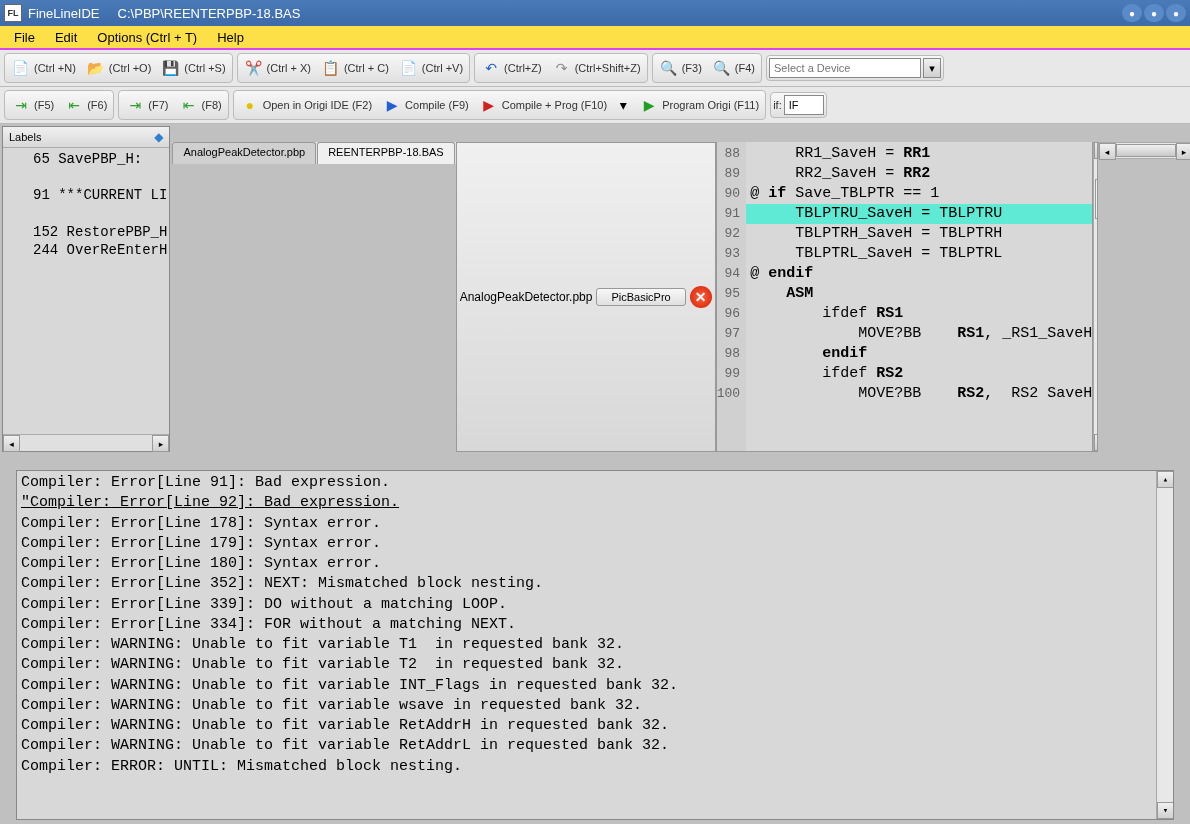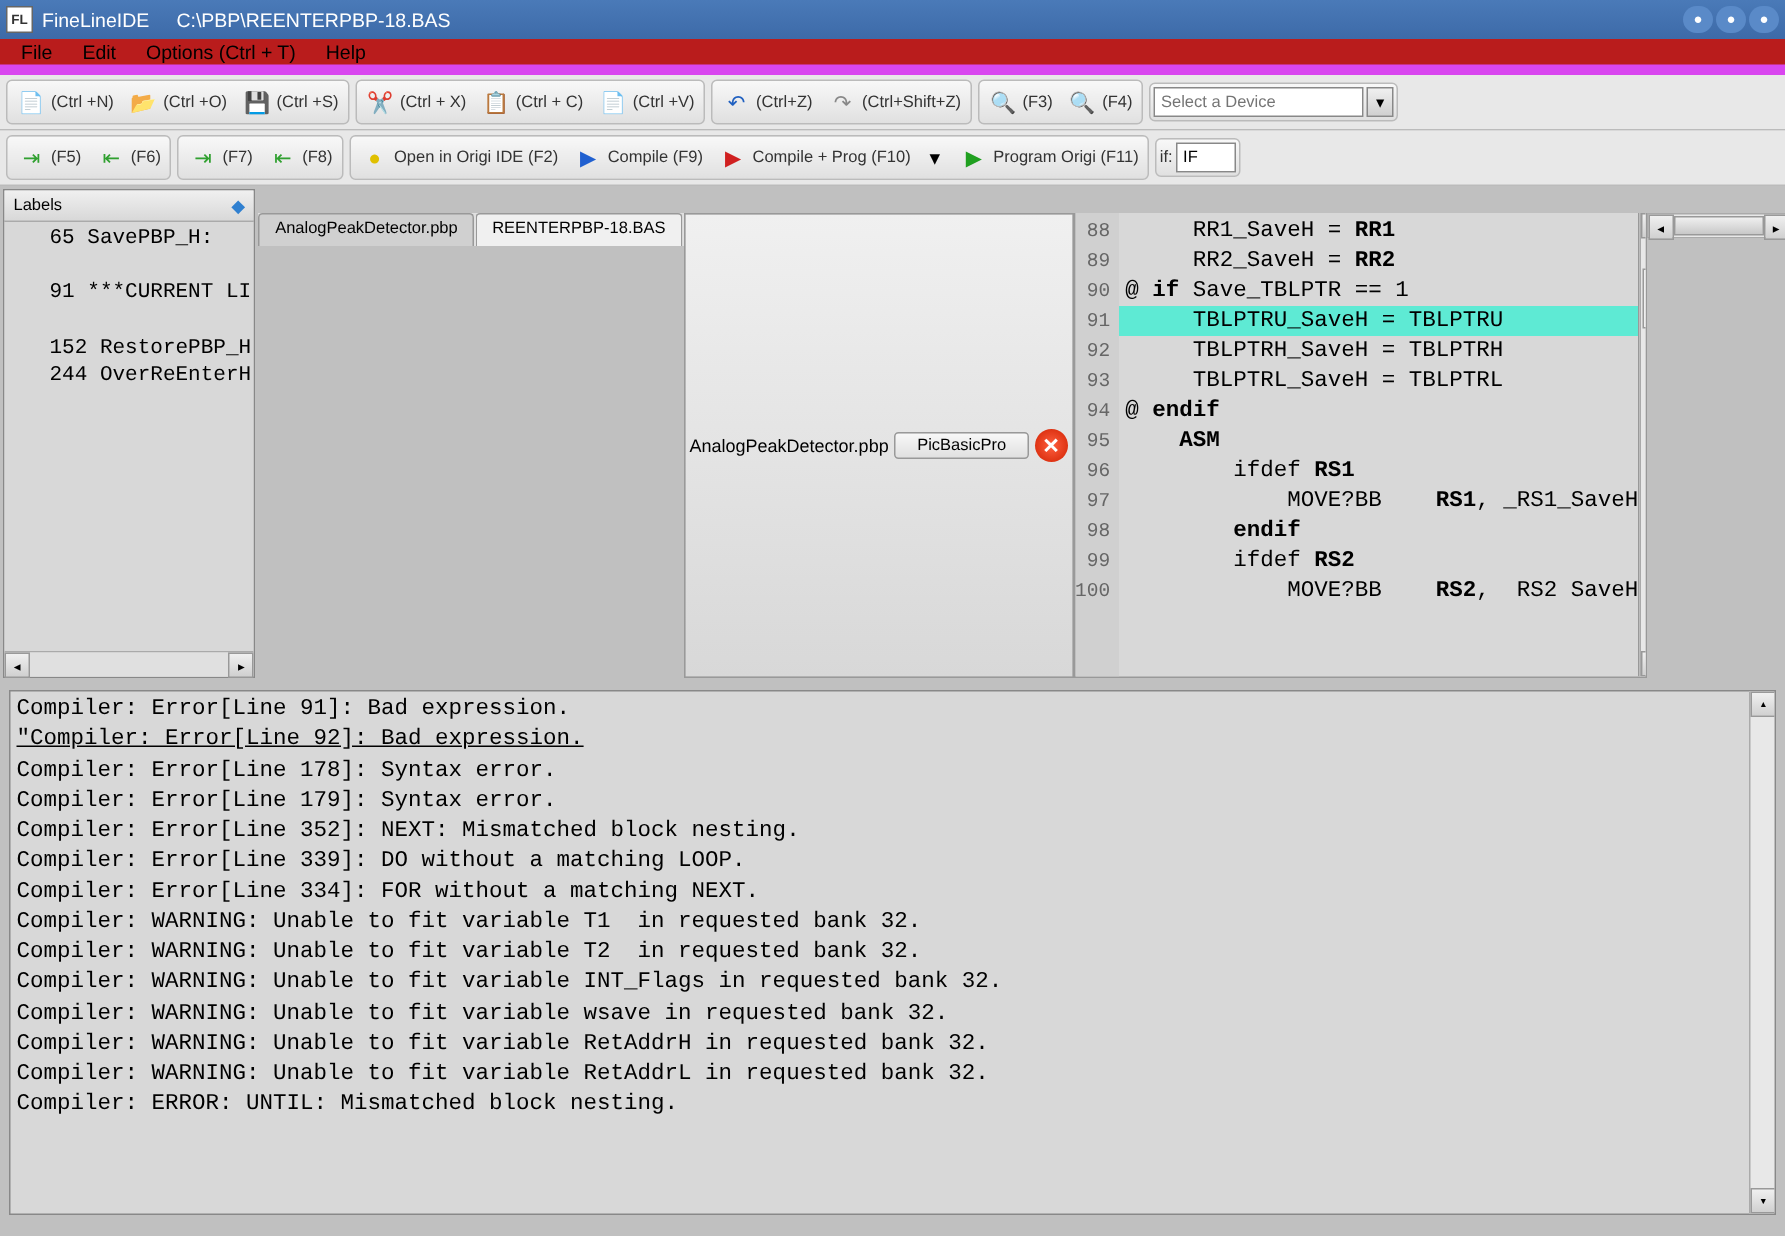--- a/index.html
+++ b/index.html
@@ -6,30 +6,30 @@
 body { font-family: Tahoma, Arial, sans-serif; font-size: 11px; background: #c0c0c0; width: 1190px; height: 824px; overflow: hidden; }
 
 
 .titlebar { background: linear-gradient(to bottom, #4a7ab8, #3d6aa8); height: 26px; display: flex; align-items: center; padding: 0 4px; color: white; }
 .titlebar-icon { width: 18px; height: 18px; background: #fff; color: #333; display: flex; align-items: center; justify-content: center; font-size: 9px; font-weight: bold; border: 1px solid #666; margin-right: 6px; }
 .titlebar-text { flex: 1; font-size: 13px; }
 .titlebar-controls { display: flex; gap: 2px; }
 .titlebar-btn { width: 20px; height: 18px; background: #5a8ac8; border-radius: 9px; display: flex; align-items: center; justify-content: center; cursor: pointer; font-size: 10px; }
 
 
-.menubar { background: #b91c1c; height: 24px; display: flex; align-items: center; padding: 0 4px; border-bottom: 7px solid #d946ef; }
+.menubar { background: #fde047; height: 24px; display: flex; align-items: center; padding: 0 4px; border-bottom: 2px solid #d946ef; }
 .menu-item { padding: 4px 10px; cursor: pointer; font-size: 13px; }
 
 
 .toolbar { background: #e8e8e8; padding: 3px 4px; display: flex; gap: 4px; align-items: center; border-bottom: 1px solid #bbb; flex-wrap: wrap; }
 .toolbar-group { display: flex; gap: 2px; align-items: center; border: 1px solid #bbb; border-radius: 4px; background: linear-gradient(to bottom, #f8f8f8, #e0e0e0); padding: 2px; }
 .toolbar-btn { display: flex; align-items: center; gap: 3px; padding: 2px 4px; cursor: pointer; border-radius: 2px; height: 24px; }
 .tb-icon { width: 20px; height: 20px; display: flex; align-items: center; justify-content: center; font-size: 14px; }
 .tb-label { font-size: 11px; color: #333; }
-.device-select { width: 140px; height: 20px; border: 1px solid #888; background: white; padding: 1px 4px; font-size: 11px; }
+.device-select { width: 152px; height: 20px; border: 1px solid #888; background: white; padding: 1px 4px; font-size: 11px; }
 .device-dd { width: 18px; height: 20px; background: linear-gradient(to bottom, #f0f0f0, #d0d0d0); border: 1px solid #888; display: flex; align-items: center; justify-content: center; cursor: pointer; }
 .if-input { width: 40px; height: 20px; border: 1px solid #888; padding: 1px 4px; font-size: 11px; }
 
 
 .main { display: flex; height: 330px; }
 
 
 .left-panel { width: 190px; background: #e0e0e0; border: 1px solid #888; margin: 2px; display: flex; flex-direction: column; }
 .left-header { background: linear-gradient(to bottom, #f0f0f0, #d8d8d8); padding: 3px 6px; border-bottom: 1px solid #aaa; display: flex; align-items: center; justify-content: space-between; }
 .left-dd { color: #3080d0; font-size: 12px; }
@@ -55,21 +55,21 @@
 .code-line { line-height: 20px; white-space: pre; padding-left: 4px; }
 .code-line.highlight { background: #5eead4; }
 .margin-col { width: 6px; background: #c8c8c8; border-left: 1px solid #999; }
 .vscroll { width: 17px; background: #e8e8e8; border-left: 1px solid #aaa; display: flex; flex-direction: column; }
 .vscroll-thumb { background: linear-gradient(to right, #f0f0f0, #c8c8c8); border: 1px solid #999; margin: 0 1px; }
 .hscroll-row { height: 17px; display: flex; }
 .hscroll { flex: 1; background: #e8e8e8; border: 1px solid #aaa; display: flex; }
 .hscroll-thumb { width: 60px; background: linear-gradient(to bottom, #f0f0f0, #c8c8c8); border: 1px solid #999; margin: 1px 0; }
 
 
-.output { margin: 6px; border: 1px solid #888; background: #d8d8d8; height: 350px; font-family: 'Courier New', monospace; font-size: 15px; padding: 2px 4px; overflow: hidden; position: relative; }
+.output { margin: 16px; border: 1px solid #888; background: #d8d8d8; height: 350px; font-family: 'Courier New', monospace; font-size: 15px; padding: 2px 4px; overflow: hidden; position: relative; }
 .output-line { line-height: 1.35; white-space: pre; }
 .output-line.underline { text-decoration: underline; }
 .out-vscroll { position: absolute; right: 0; top: 0; bottom: 0; width: 17px; background: #e8e8e8; border-left: 1px solid #aaa; }
 
 .kw { font-weight: bold; }
 </style>
 </head>
 <body>
 
 <div class="titlebar">
@@ -279,20 +279,21 @@
       </div>
     </div>
   </div>
 </div>
 
 <div class="output" id="output">
   <div class="output-line">Compiler: Error[Line 91]: Bad expression.</div>
     <div class="output-line underline">"Compiler: Error[Line 92]: Bad expression.</div>
     <div class="output-line">Compiler: Error[Line 178]: Syntax error.</div>
     <div class="output-line">Compiler: Error[Line 179]: Syntax error.</div>
+    <div class="output-line">Compiler: Error[Line 180]: Syntax error.</div>
     <div class="output-line">Compiler: Error[Line 352]: NEXT: Mismatched block nesting.</div>
     <div class="output-line">Compiler: Error[Line 339]: DO without a matching LOOP.</div>
     <div class="output-line">Compiler: Error[Line 334]: FOR without a matching NEXT.</div>
     <div class="output-line">Compiler: WARNING: Unable to fit variable T1  in requested bank 32.</div>
     <div class="output-line">Compiler: WARNING: Unable to fit variable T2  in requested bank 32.</div>
     <div class="output-line">Compiler: WARNING: Unable to fit variable INT_Flags in requested bank 32.</div>
     <div class="output-line">Compiler: WARNING: Unable to fit variable wsave in requested bank 32.</div>
     <div class="output-line">Compiler: WARNING: Unable to fit variable RetAddrH in requested bank 32.</div>
     <div class="output-line">Compiler: WARNING: Unable to fit variable RetAddrL in requested bank 32.</div>
     <div class="output-line">Compiler: ERROR: UNTIL: Mismatched block nesting.</div>

